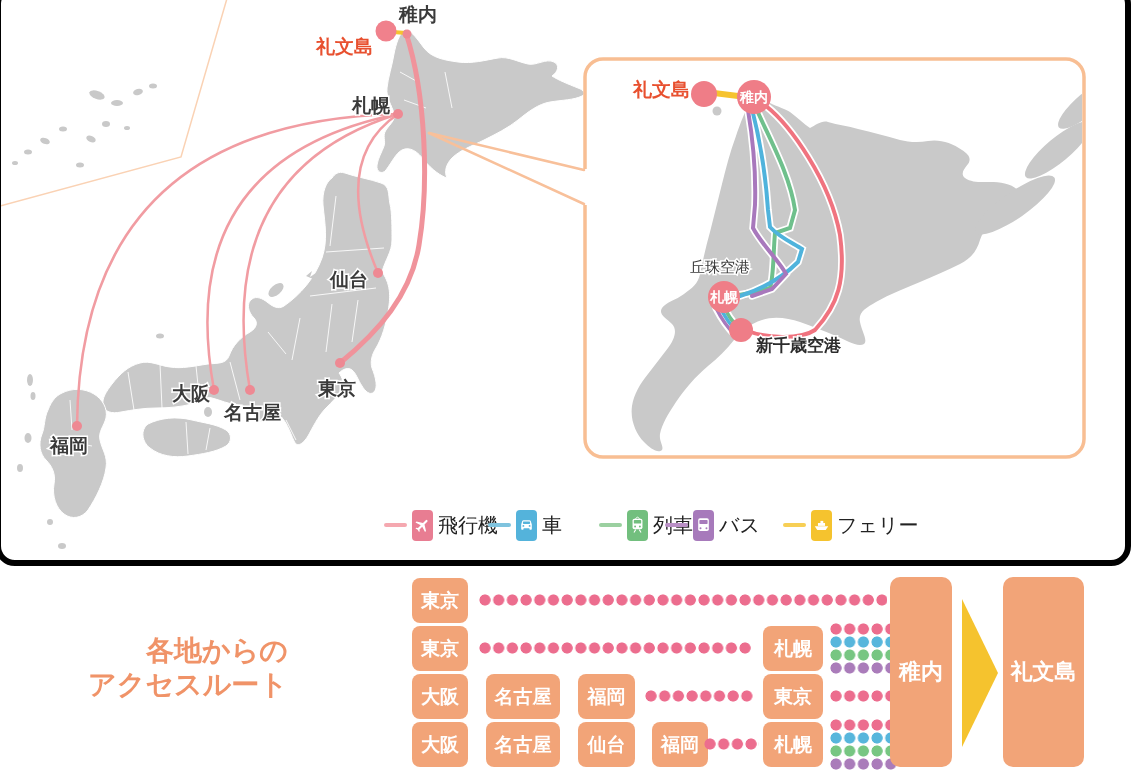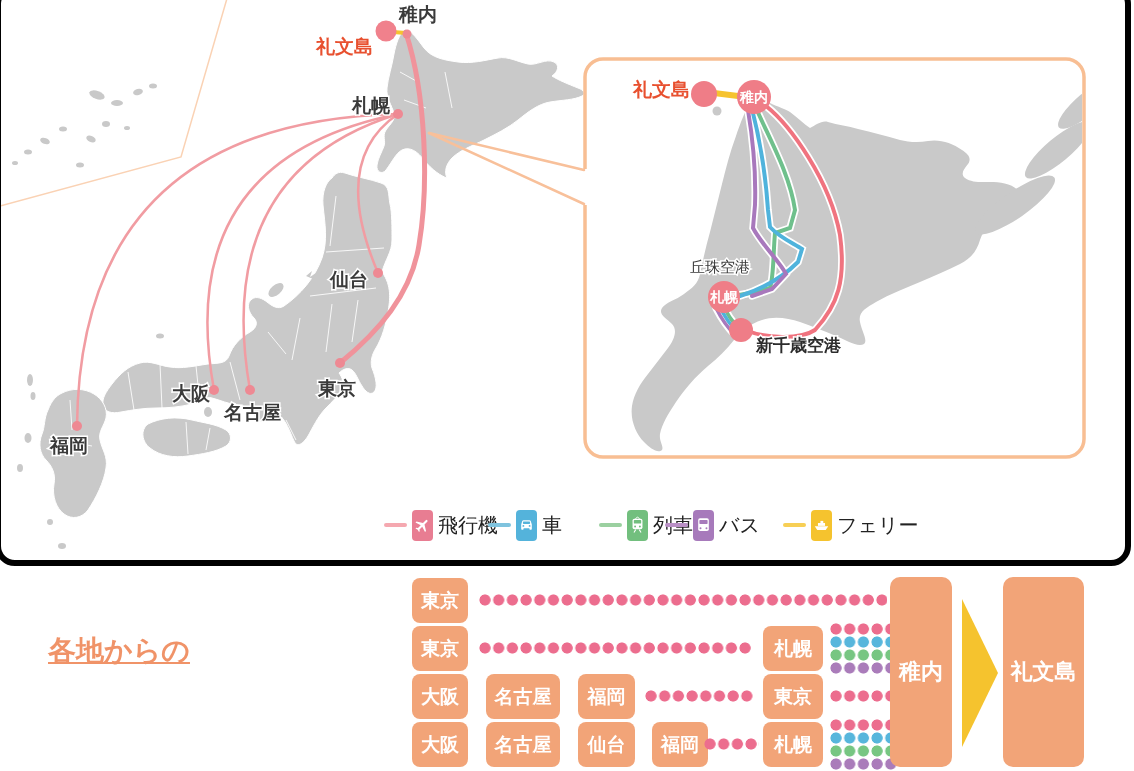--- a/index.html
+++ b/index.html
@@ -17,22 +17,22 @@
   .leg-line{width:23px;height:4px;border-radius:2px;}
   .leg-box{width:21px;height:31px;border-radius:4px;display:flex;align-items:center;justify-content:center;}
   .leg-label{font-size:20px;color:#222;white-space:nowrap;}
   .li-flight .leg-line{background:#F5A8B0;} .li-flight .leg-box{background:#E87D92;}
   .li-car    .leg-line{background:#7FC3DE;} .li-car    .leg-box{background:#54B3DB;} .li-car .win{fill:#54B3DB;}
   .li-train  .leg-line{background:#9BD0A0;} .li-train  .leg-box{background:#72BF7E;} .li-train .win{fill:#72BF7E;}
   .li-bus    .leg-line{background:#BA90C6;} .li-bus    .leg-box{background:#A77ABB;} .li-bus .win{fill:#A77ABB;}
   .li-ferry  .leg-line{background:#F7CF55;} .li-ferry  .leg-box{background:#F5C32E;}
 
   
-  .routes-title{position:absolute;left:48px;top:634px;width:240px;text-align:left;
-    color:#F09368;font-size:28px;font-weight:bold;line-height:34px;z-index:2;text-decoration:underline;}
+  .routes-title{position:absolute;left:48px;top:634px;width:240px;text-align:right;
+    color:#F09368;font-size:28px;font-weight:bold;line-height:34px;z-index:2;}
   .rbox{position:absolute;background:#F2A478;border-radius:8px;color:#fff;font-weight:bold;
     font-size:19px;display:flex;align-items:center;justify-content:center;z-index:2;white-space:nowrap;}
   .rbox.tall{border-radius:10px;font-size:22px;}
   .dots{position:absolute;height:12px;z-index:2;
     background-image:radial-gradient(circle at 6px 6px, var(--c) 5.2px, transparent 5.9px);
     background-size:13.7px 12px;background-repeat:repeat-x;}
   .dots-flight{--c:#EC6D8E;} .dots-car{--c:#57B6DC;} .dots-train{--c:#77C682;} .dots-bus{--c:#AA7CBA;}
   .ferry-arrow{position:absolute;left:962px;top:599px;width:0;height:0;z-index:2;
     border-top:74px solid transparent;border-bottom:74px solid transparent;border-left:36px solid #F5C32E;}
 
@@ -303,20 +303,21 @@
           <rect x="7" y="8.5" width="10" height="4" fill="#fff"></rect>
           <rect x="10.5" y="5.5" width="4" height="3" fill="#fff"></rect>
         </svg>
       </span>
       <span class="leg-label">フェリー</span>
     </div>
   </div>
 
   <div class="routes-title">
     <span>各地からの</span><br>
+    <span>アクセスルート</span>
   </div>
 
   <div class="rbox" style="left:412px;top:578px;width:56px;height:45px">東京</div>
   <div class="dots dots-flight" style="left:479px;top:594px;width:408px"></div>
 
   <div class="rbox" style="left:412px;top:626px;width:56px;height:45px">東京</div>
   <div class="dots dots-flight" style="left:479px;top:642px;width:272px"></div>
   <div class="rbox" style="left:763px;top:626px;width:60px;height:45px">札幌</div>
   <div class="dots dots-flight" style="left:830px;top:623px;width:68px"></div>
   <div class="dots dots-car" style="left:830px;top:636px;width:68px"></div>

